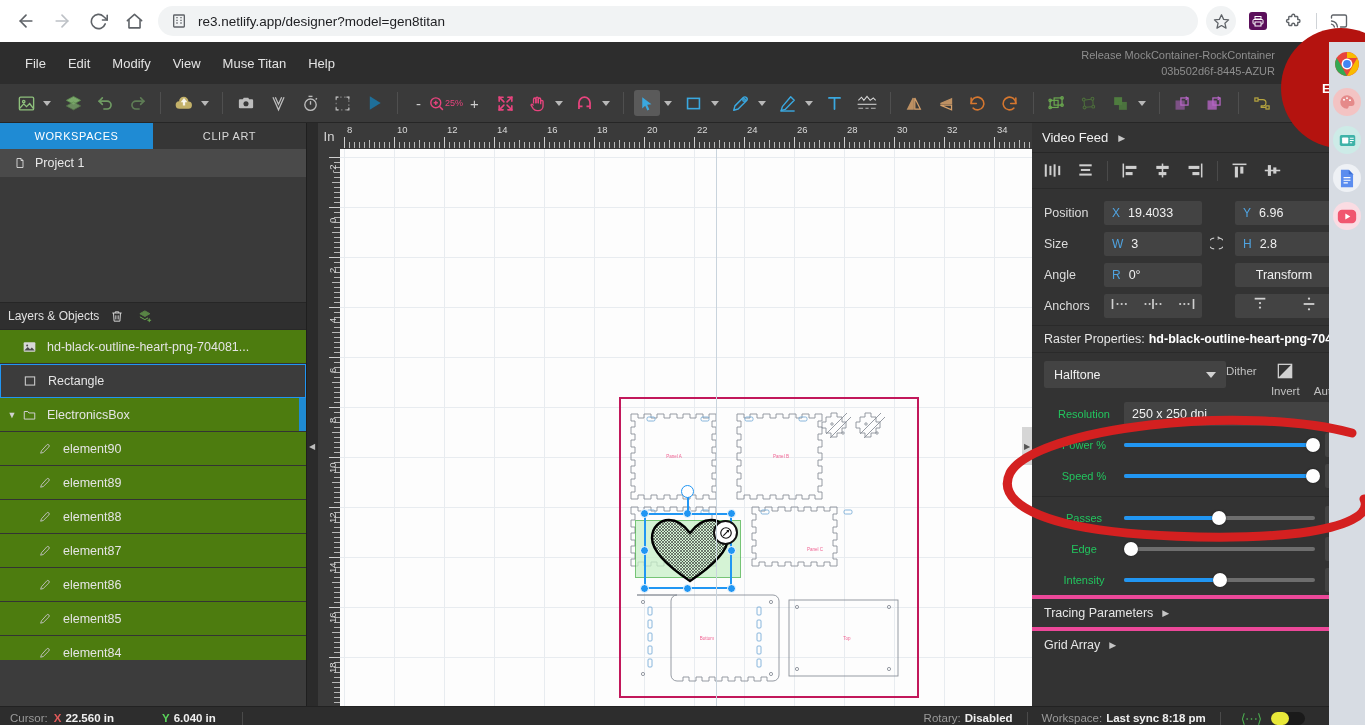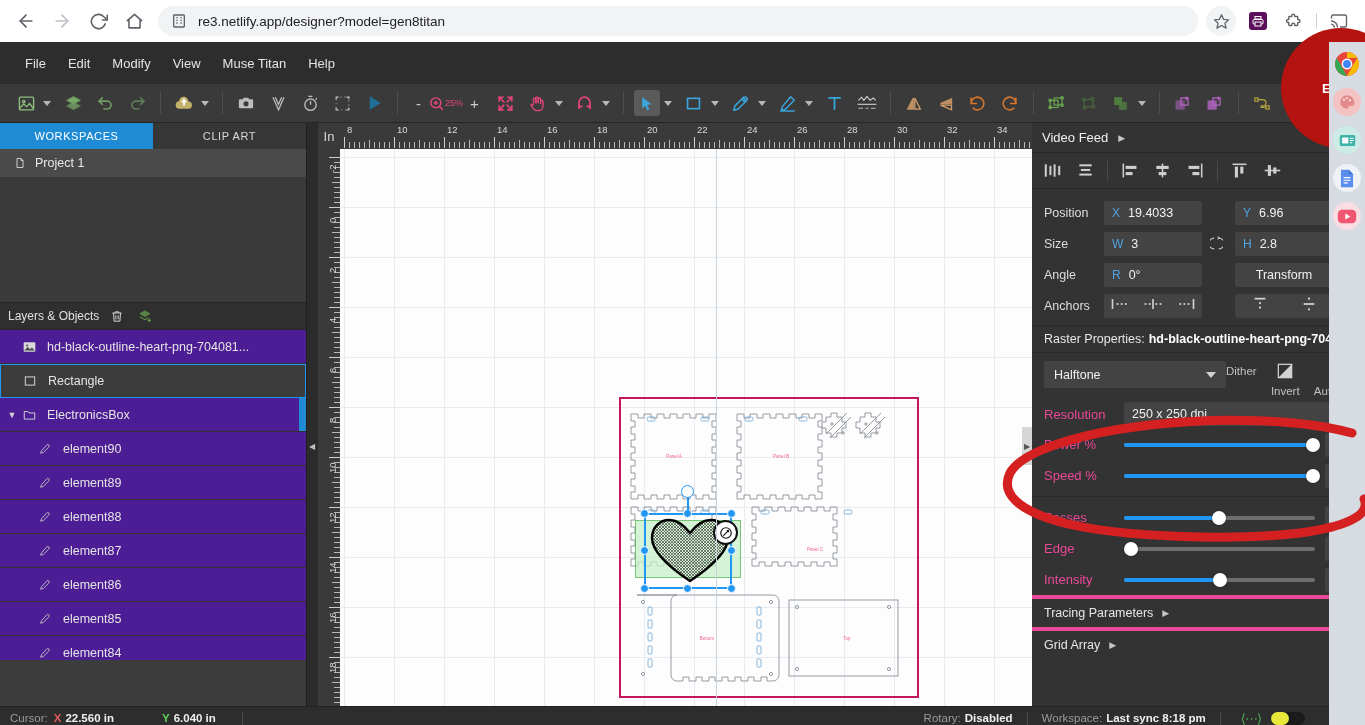--- a/index.html
+++ b/index.html
@@ -133,21 +133,21 @@
     background:#4a4a4a;color:#e8e8e8;font-size:12.5px;
   }
   .proj-row .pi { margin-right:9px;display:flex;color:#dcdcdc; }
   .proj-empty { height:125px; background:#3a3a3a; }
 
   .layers-head { height:28px;background:#2f2f2f;display:flex;align-items:center;
      padding:0 8px;border-top:1px solid #262626;border-bottom:1px solid #282828; }
   .layer-list { height:330px; overflow:hidden; position:relative; }
   .layer-row {
     height:34px;display:flex;align-items:center;font-size:12.5px;
-    color:#e4e4e4;border-bottom:1px solid #333;background:#4c1d95;
+    color:#e4e4e4;border-bottom:1px solid #333;background:#4d7c0f;
     position:relative;
   }
   .layer-row.selected { border:1px solid #2196f3; background:#3c3c3c; }
   .layer-row .lico { width:22px;display:flex;justify-content:center;
      align-items:center;margin-left:12px;margin-right:7px;color:#cfcfcf; }
   .layer-row.indent .lico { margin-left:34px; }
   .layer-row .tw { width:12px;margin-left:6px;display:flex;align-items:center;
      justify-content:center;color:#d0d0d0;font-size:9px; }
   .layer-row .scroll-mark {
     position:absolute;right:0;top:0;width:7px;height:100%;background:#1f8bd4;
@@ -269,21 +269,21 @@
   .select-box {
     width:182px;height:27px;background:#434343;border-radius:2px;display:flex;
     align-items:center;padding:0 10px;font-size:12.5px;color:#f2f2f2;
     justify-content:space-between;
   }
   .sel-caret { width:0;height:0;border-left:5px solid transparent;
      border-right:5px solid transparent;border-top:6px solid #d2d2d2; }
   .subcap { font-size:11.5px;color:#c0c0c0;text-align:center;margin-top:4px; }
   .icon-col { width:62px;display:flex;flex-direction:column;align-items:center;margin-left:4px; }
   .slider-row { display:flex;align-items:center;height:31px;padding-left:12px; }
-  .slider-label { width:80px;font-size:13px;color:#ec4899;flex:0 0 auto; }
+  .slider-label { width:80px;font-size:11px;color:#22c55e;flex:0 0 auto;text-align:center; }
   .track {
     position:relative;width:196px;height:4px;background:#6e6e6e;border-radius:2px;
   }
   .track .fill { position:absolute;left:0;top:0;height:4px;background:#2196f3;border-radius:2px; }
   .track .knob {
     position:absolute;top:-5px;width:14px;height:14px;border-radius:50%;
     background:#fff;box-shadow:0 0 2px rgba(0,0,0,.6);
   }
   .val-box {
     margin-left:10px;height:24px;min-width:40px;background:#434343;border-radius:2px;
@@ -400,20 +400,24 @@
 
   <div class="app-shell">
 
     <div class="menubar">
       <div class="menu-item">File</div>
       <div class="menu-item">Edit</div>
       <div class="menu-item">Modify</div>
       <div class="menu-item">View</div>
       <div class="menu-item">Muse Titan</div>
       <div class="menu-item">Help</div>
+      <div class="release-label">
+        <div>Release MockContainer-RockContainer</div>
+        <div>03b502d6f-8445-AZUR</div>
+      </div>
       <div class="estop">E-STOP</div>
     </div>
 
     <div class="toolbar">
       <div class="tb">
         <svg width="19" height="19" viewBox="0 0 24 24" fill="none" stroke="#8ec07c" stroke-width="1.7">
             <rect x="3" y="4" width="18" height="16" rx="1.5"></rect>
             <circle cx="8.5" cy="9.5" r="1.5"></circle>
             <path d="M3.5 18l5-5.5 3.5 3.5L16 12l4.5 6"></path>
           </svg>

